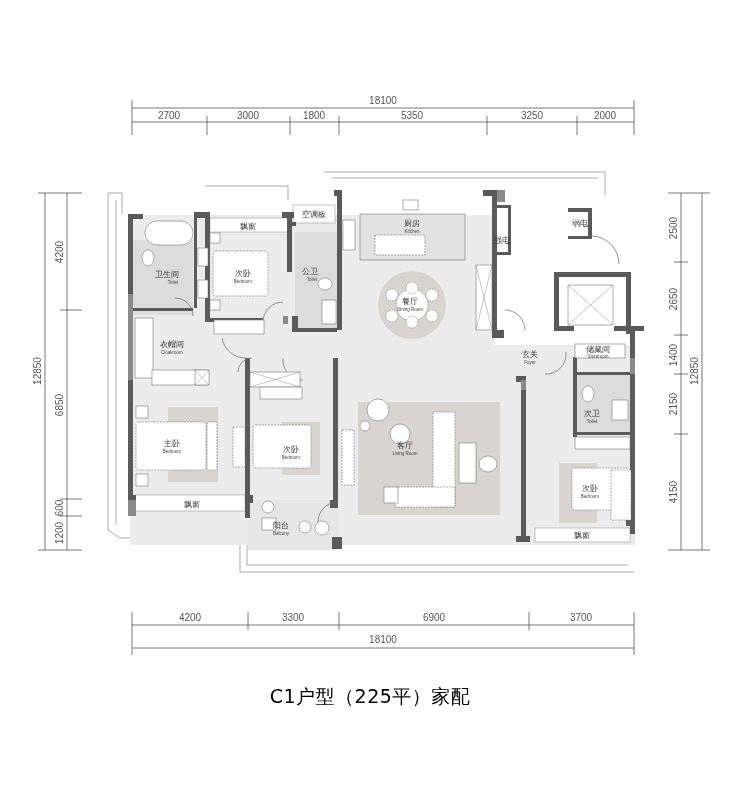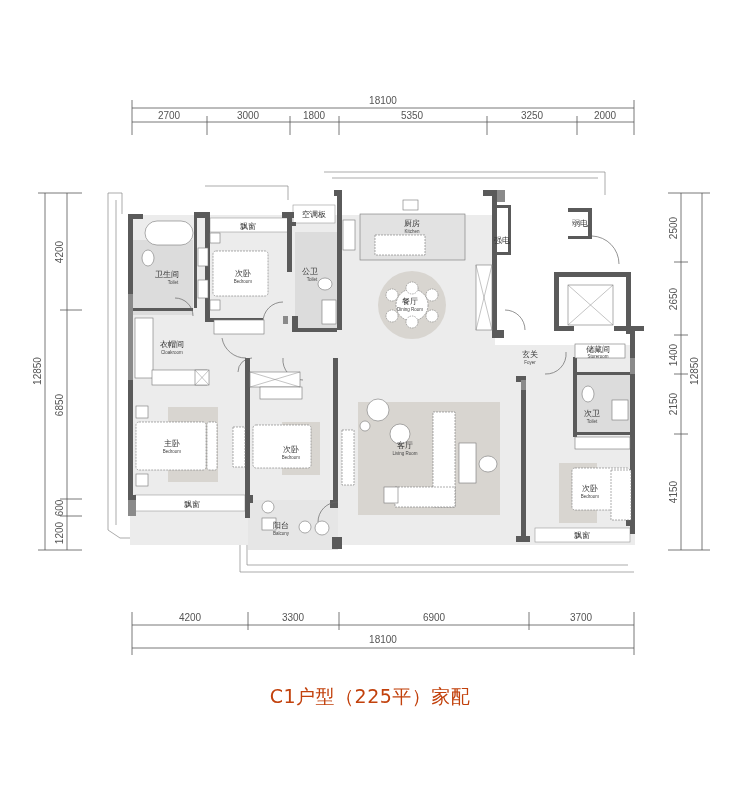--- a/index.html
+++ b/index.html
@@ -1,21 +1,21 @@
 <!DOCTYPE html>
 <html><head>
 <meta charset="utf-8">
 <style>
   html, body { margin:0; padding:0; background:#ffffff; }
   body { width:740px; height:791px; position:relative; overflow:hidden; font-family:"Liberation Sans", sans-serif; }
   #plan { position:absolute; left:0; top:0; width:740px; height:791px; }
   .dimtxt { font-family:"Liberation Sans", sans-serif; font-size:10px; fill:#555; }
   .roomcn { font-family:"DejaVu Sans", sans-serif; font-size:8px; fill:#333; }
   .roomen { font-family:"Liberation Sans", sans-serif; font-size:4.5px; fill:#444; }
-  .title { position:absolute; left:0; width:740px; top:684px; text-align:center; font-family:"DejaVu Sans", sans-serif; font-size:19px; color:#c2410c; letter-spacing:0.5px; }
+  .title { position:absolute; left:0; width:740px; top:684px; text-align:center; font-family:"DejaVu Sans", sans-serif; font-size:19px; color:#000000; letter-spacing:0.5px; }
 </style>
 </head>
 <body>
 
 <svg id="plan" viewBox="0 0 740 791" xmlns="http://www.w3.org/2000/svg">
 
   <g stroke="#555" stroke-width="0.8" fill="none">
     <line x1="132" y1="108" x2="634" y2="108"></line>
     <line x1="132" y1="122" x2="634" y2="122"></line>
     <line x1="132" y1="100" x2="132" y2="135"></line>

